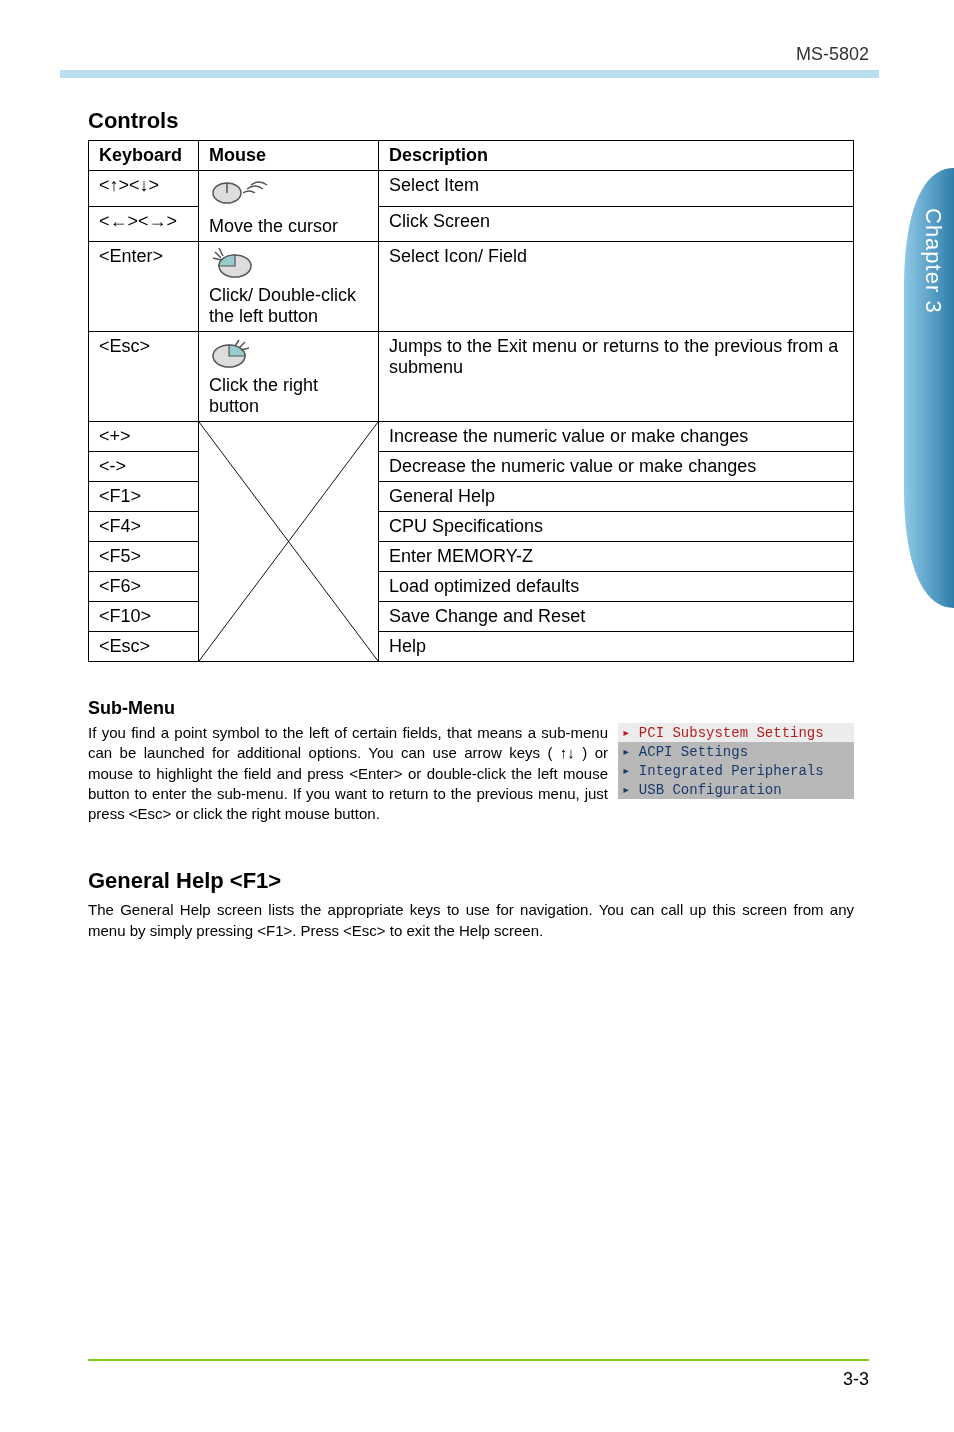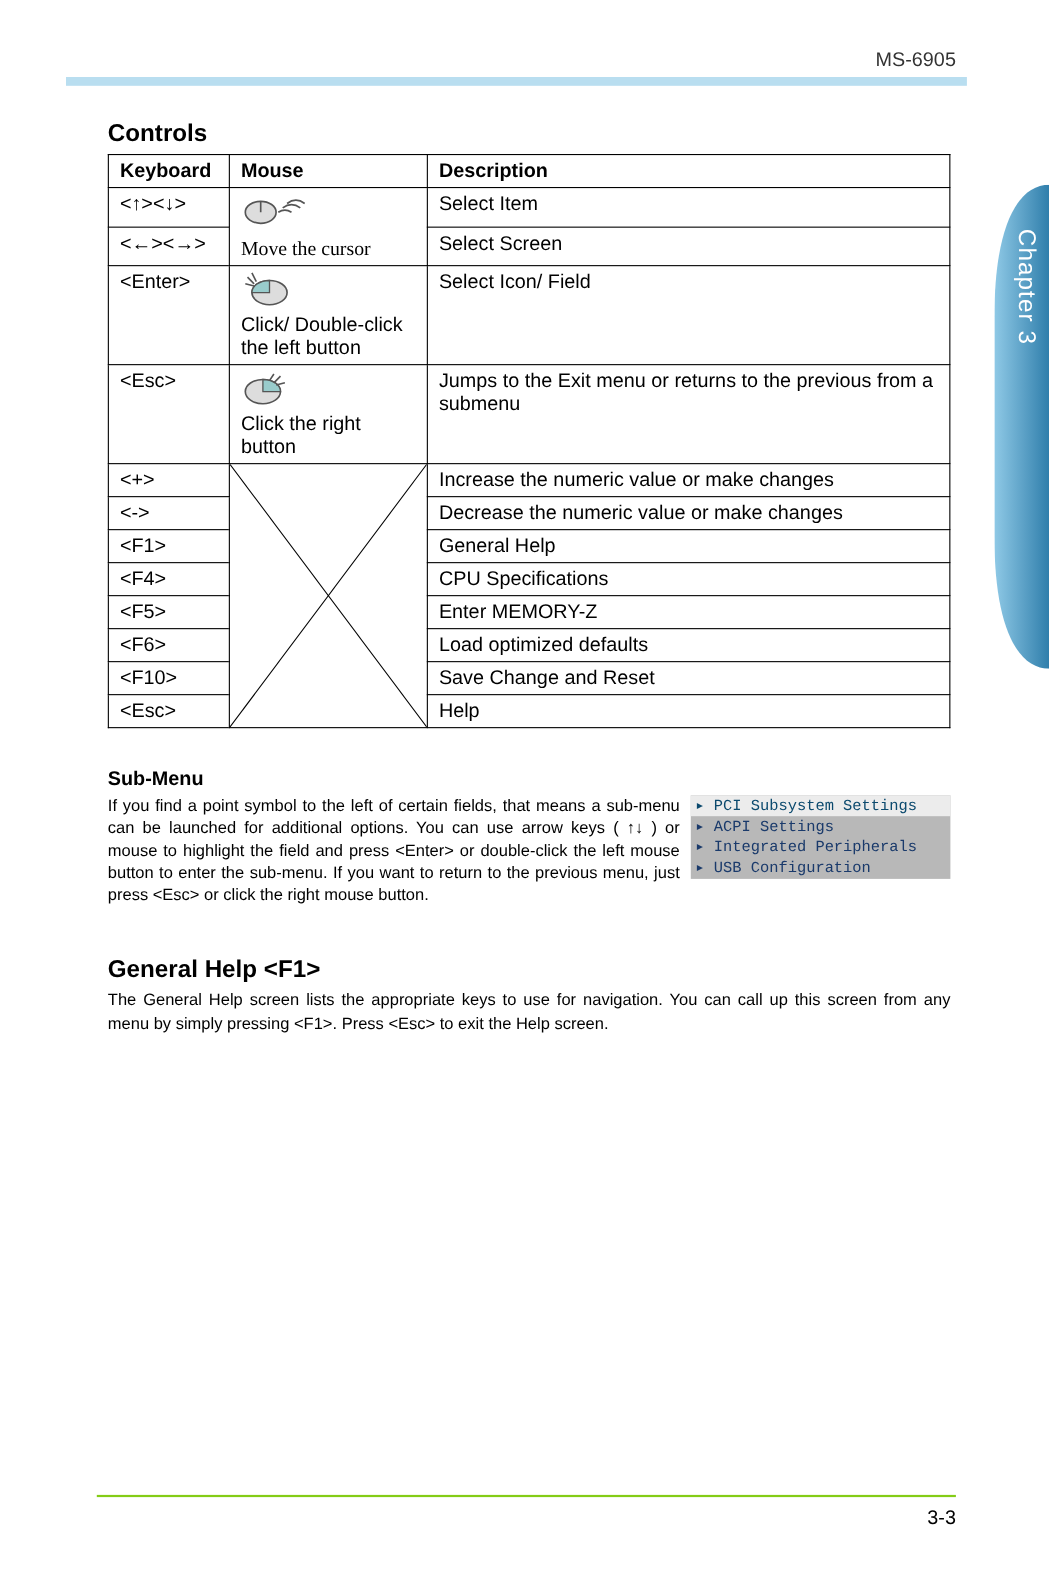--- a/index.html
+++ b/index.html
@@ -1,43 +1,43 @@
 <!DOCTYPE html>
 <html><head>
 <meta charset="utf-8">
 <style>
   * { box-sizing: border-box; margin: 0; padding: 0; }
   html, body { width: 954px; height: 1432px; font-family: Arial, Helvetica, sans-serif; background: #fff; color: #000; }
   .page { position: relative; width: 954px; height: 1432px; padding: 44px 60px 30px 60px; }
   .top-bar { position: absolute; top: 70px; left: 60px; right: 75px; height: 8px; background: #b9def0; }
   .doc-label { position: absolute; top: 44px; right: 85px; font-size: 18px; color: #333; }
-  .content { position: absolute; top: 108px; left: 98px; width: 766px; }
+  .content { position: absolute; top: 108px; left: 88px; width: 766px; }
   .h2 { font-size: 22px; font-weight: bold; margin-bottom: 6px; }
   table.controls { width: 100%; border-collapse: collapse; font-size: 18px; }
   table.controls th, table.controls td { border: 1px solid #000; padding: 4px 10px; vertical-align: top; text-align: left; }
   table.controls th { font-weight: bold; background: #fff; }
-  .icon-cell { height: 48px; font-family: Liberation Serif, serif; }
+  .icon-cell { height: 48px; }
   .icon-mouse, .icon-click, .icon-rclick { display: inline-block; vertical-align: middle; }
   .sub-hdr { font-size: 18px; font-weight: bold; margin-top: 36px; margin-bottom: 4px; }
   .body-text { font-size: 15px; line-height: 1.35; text-align: justify; }
   .float-box { float: right; width: 236px; margin-left: 10px; margin-bottom: 4px; background: #b8b8b8; font-family: "Courier New", monospace; font-size: 14px; color: #1a3a6b; }
   .float-box .row { padding: 1px 4px; }
-  .float-box .sel { background: #ececec; color: #0c4a6e; }
+  .float-box .sel { background: #ececec; color: #b91c1c; }
   .h2b { font-size: 22px; font-weight: bold; margin-top: 44px; margin-bottom: 6px; }
   .side-tab { position: absolute; right: 0; top: 168px; width: 50px; height: 440px; }
   .side-tab svg { width: 50px; height: 440px; }
   .side-label { position: absolute; right: 8px; top: 208px; width: 32px; height: 200px; color: #fff; font-size: 22px; writing-mode: vertical-rl; text-orientation: mixed; letter-spacing: 1px; }
   .footer { position: absolute; bottom: 42px; left: 88px; right: 85px; border-top: 2px solid #84cc16; padding-top: 8px; text-align: right; font-size: 18px; }
   .nowrap { white-space: nowrap; }
 </style>
 </head>
 <body>
 
 <div class="page">
-  <div class="doc-label">MS-6905</div>
+  <div class="doc-label">MS-5802</div>
   <div class="top-bar"></div>
 
   <div class="side-tab">
     <svg viewBox="0 0 50 440" preserveAspectRatio="none">
       <defs>
         <linearGradient id="tabg" x1="0" y1="0" x2="1" y2="0">
           <stop offset="0%" stop-color="#8fc9e6"></stop>
           <stop offset="100%" stop-color="#2f7eab"></stop>
         </linearGradient>
       </defs>
@@ -68,21 +68,21 @@
               <path d="M38 14 Q46 8 54 14" fill="none" stroke="#555" stroke-width="1.5"></path>
               <path d="M42 10 Q50 4 58 10" fill="none" stroke="#555" stroke-width="1.5"></path>
             </svg>
           </span><br>
           <span>Move the cursor</span>
         </td>
         <td>Select Item</td>
       </tr>
       <tr>
         <td class="nowrap">&lt;←&gt;&lt;→&gt;</td>
-        <td>Select Screen</td>
+        <td>Click Screen</td>
       </tr>
 
       <tr>
         <td>&lt;Enter&gt;</td>
         <td>
           <span class="icon-click">
             <svg width="46" height="34" viewBox="0 0 46 34">
               <ellipse cx="26" cy="20" rx="16" ry="11" fill="#ddd" stroke="#555" stroke-width="1.5"></ellipse>
               <path d="M26 9 L26 20 L10 20 A16 11 0 0 1 26 9 Z" fill="#9cc" stroke="#555" stroke-width="1.2"></path>
               <path d="M6 6 L12 12 M4 12 L12 14 M10 2 L14 10" stroke="#555" stroke-width="1.5"></path>

